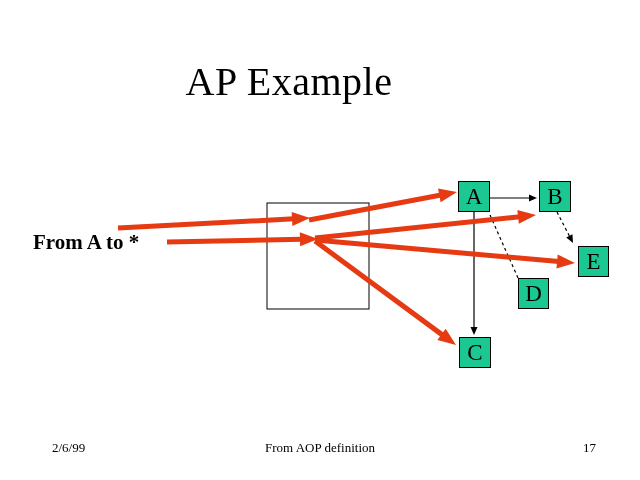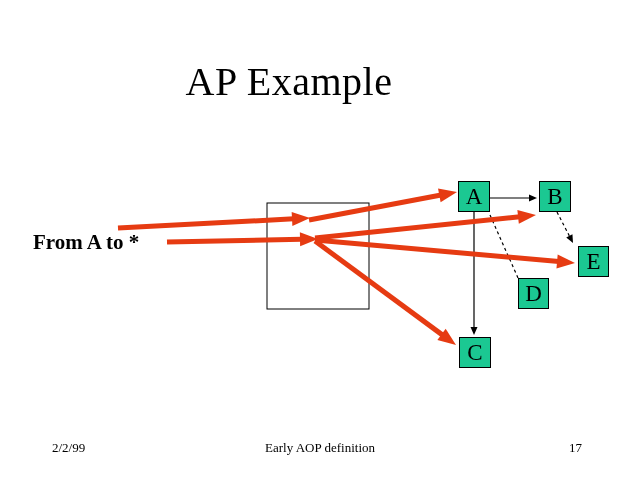--- a/index.html
+++ b/index.html
@@ -20,21 +20,21 @@
     position:absolute;left:33px;top:230px;
     font-size:21px;white-space:nowrap;font-weight:bold;
   }
   .footer-date{
     position:absolute;left:52px;top:440px;font-size:13px;
   }
   .footer-title{
     position:absolute;left:0;top:440px;width:640px;text-align:center;font-size:13px;
   }
   .footer-page{
-    position:absolute;right:58px;top:440px;font-size:13px;
+    position:absolute;right:44px;top:440px;font-size:13px;
   }
   .diagram-svg{
     position:absolute;left:0;top:0;width:640px;height:480px;
   }
   .node{
     position:absolute;
     border:1.5px solid #000;
     box-sizing:border-box;
     display:flex;align-items:center;justify-content:center;
     font-size:23px;
@@ -74,19 +74,19 @@
     </svg>
 
   <div id="nodes-layer">
       <div class="node" style="left: 458px; top: 181px; width: 32px; height: 31px; background: rgb(27, 200, 146); border-color: rgb(0, 0, 0);">A</div>
       <div class="node" style="left: 539px; top: 181px; width: 32px; height: 31px; background: rgb(27, 200, 146); border-color: rgb(0, 0, 0);">B</div>
       <div class="node" style="left: 459px; top: 337px; width: 32px; height: 31px; background: rgb(27, 200, 146); border-color: rgb(0, 0, 0);">C</div>
       <div class="node" style="left: 518px; top: 278px; width: 31px; height: 31px; background: rgb(27, 200, 146); border-color: rgb(0, 0, 0);">D</div>
       <div class="node" style="left: 578px; top: 246px; width: 31px; height: 31px; background: rgb(27, 200, 146); border-color: rgb(0, 0, 0);">E</div>
     </div>
 
-  <div class="footer-date">2/2/99</div>
+  <div class="footer-date">2/6/99</div>
 
-  <div class="footer-title">Early AOP definition</div>
+  <div class="footer-title">From AOP definition</div>
 
   <div class="footer-page">17</div>
 
 </div>
 
 </body></html>

